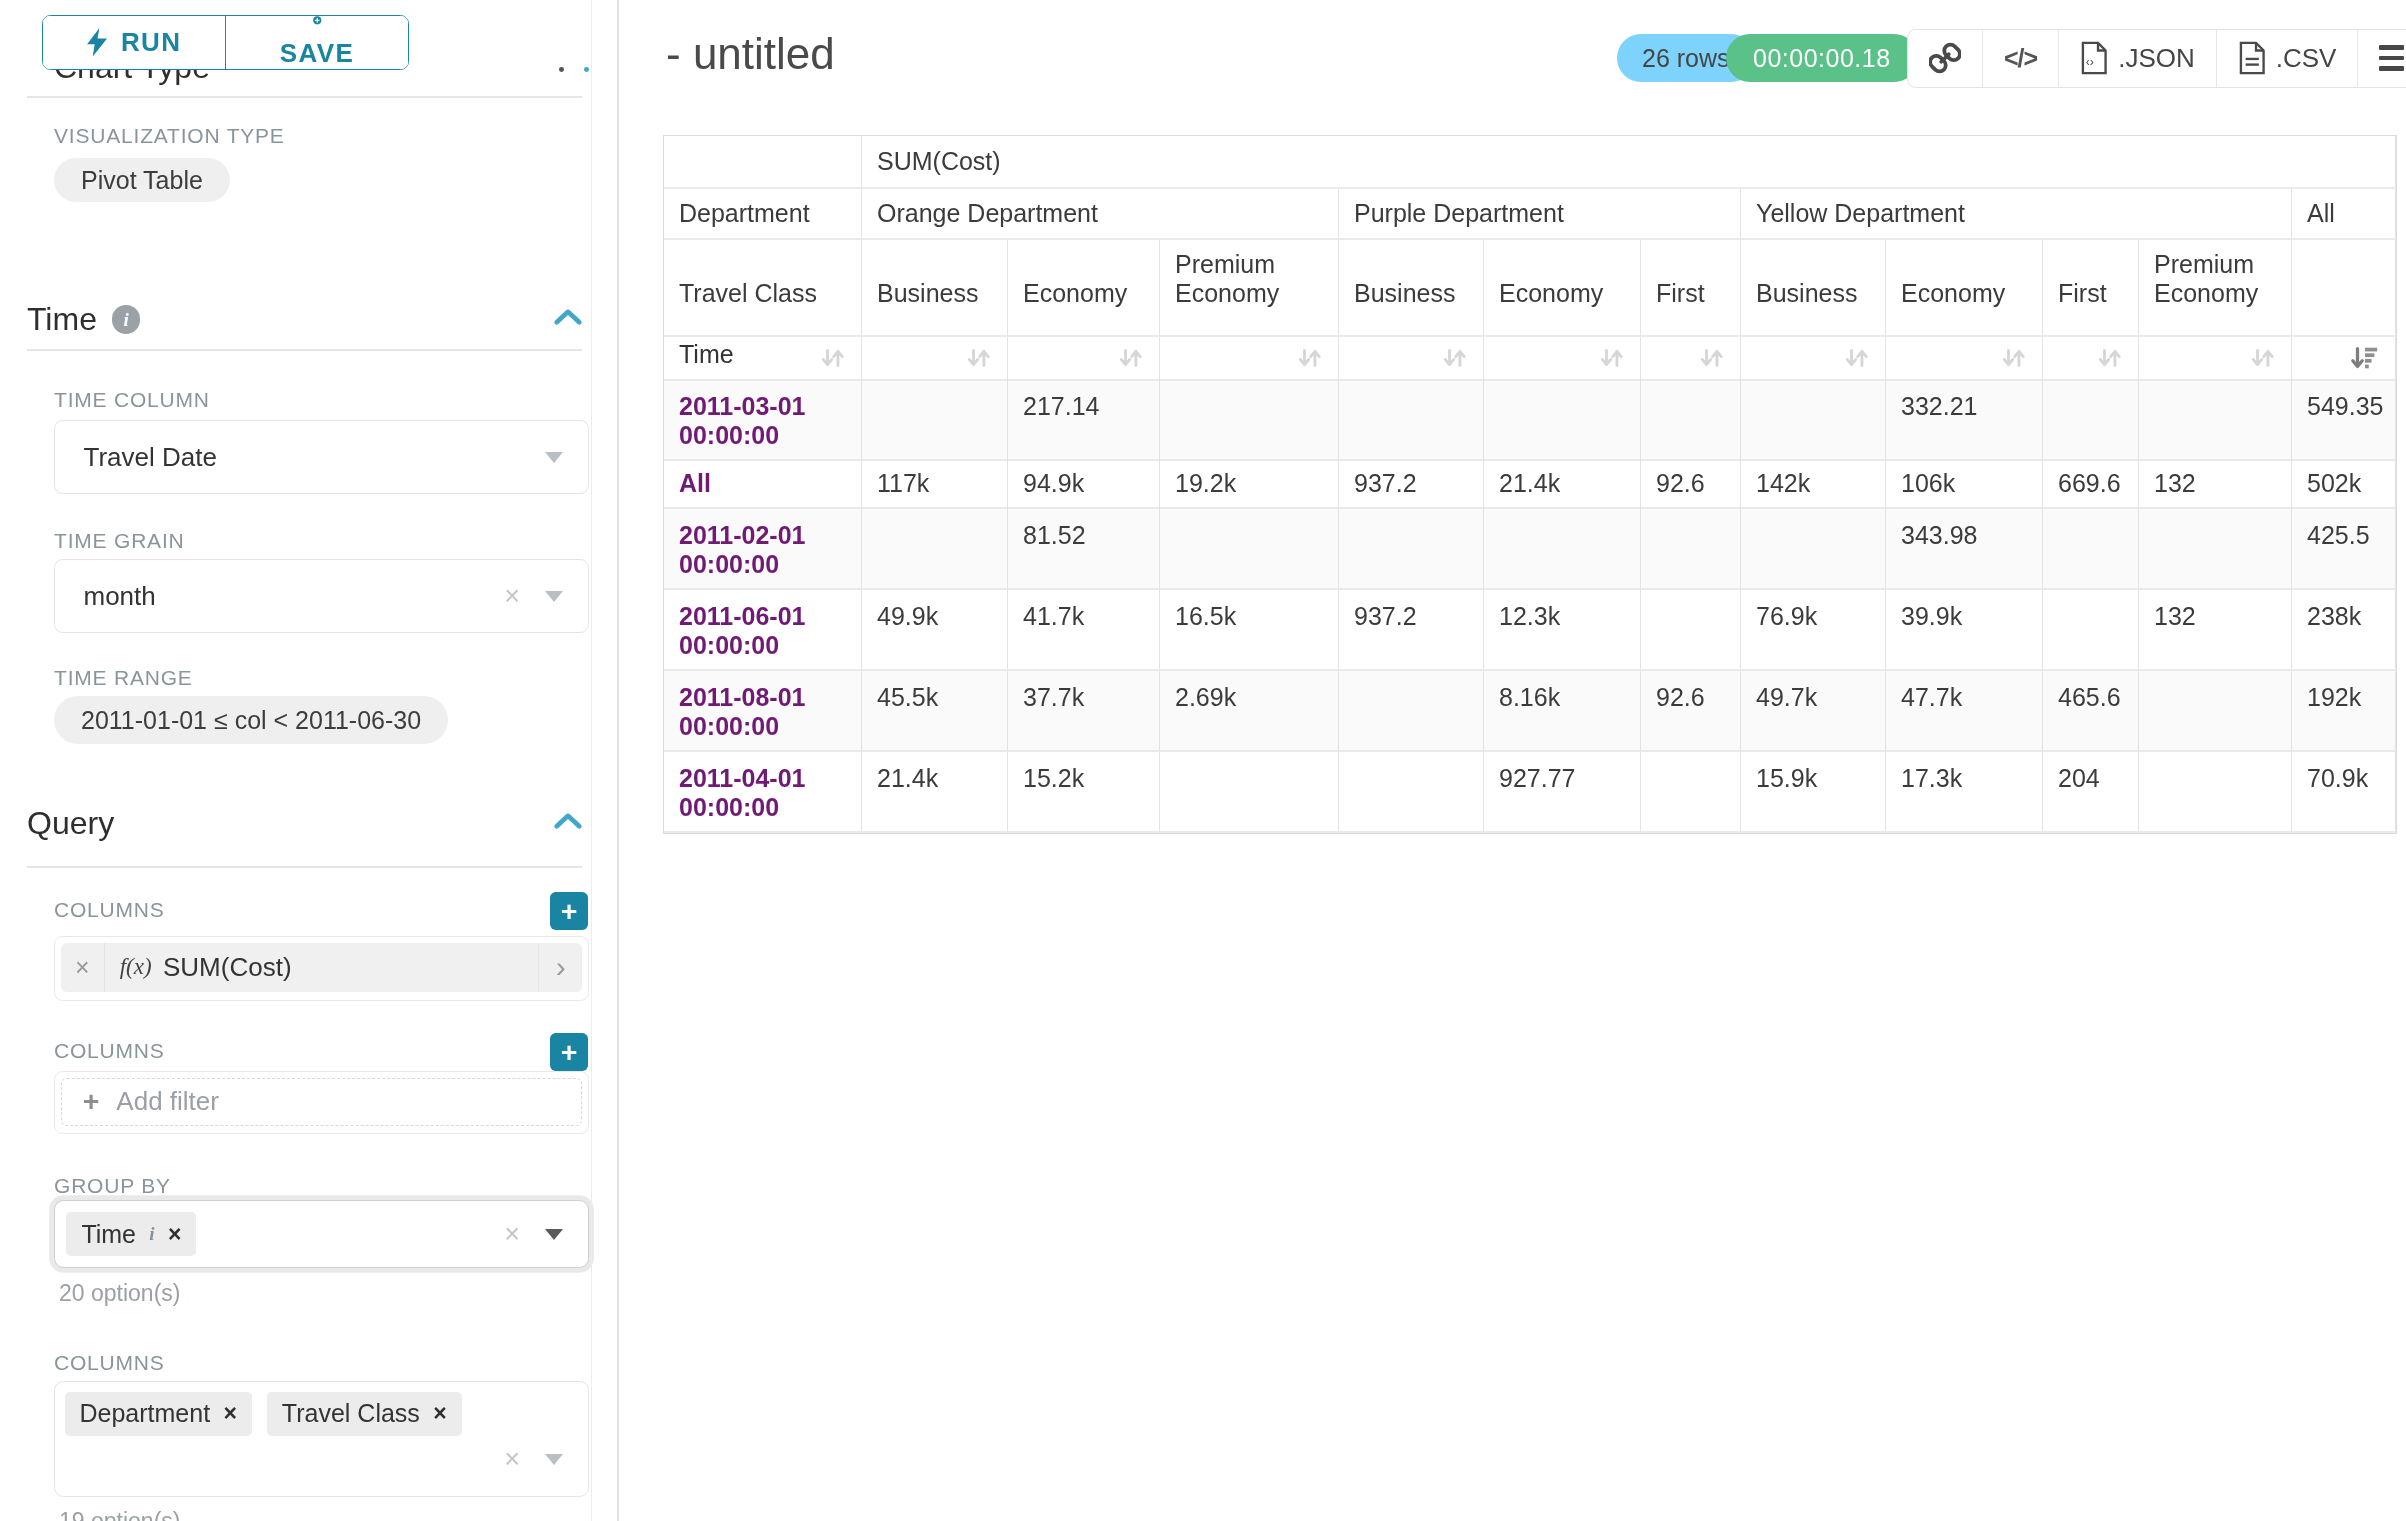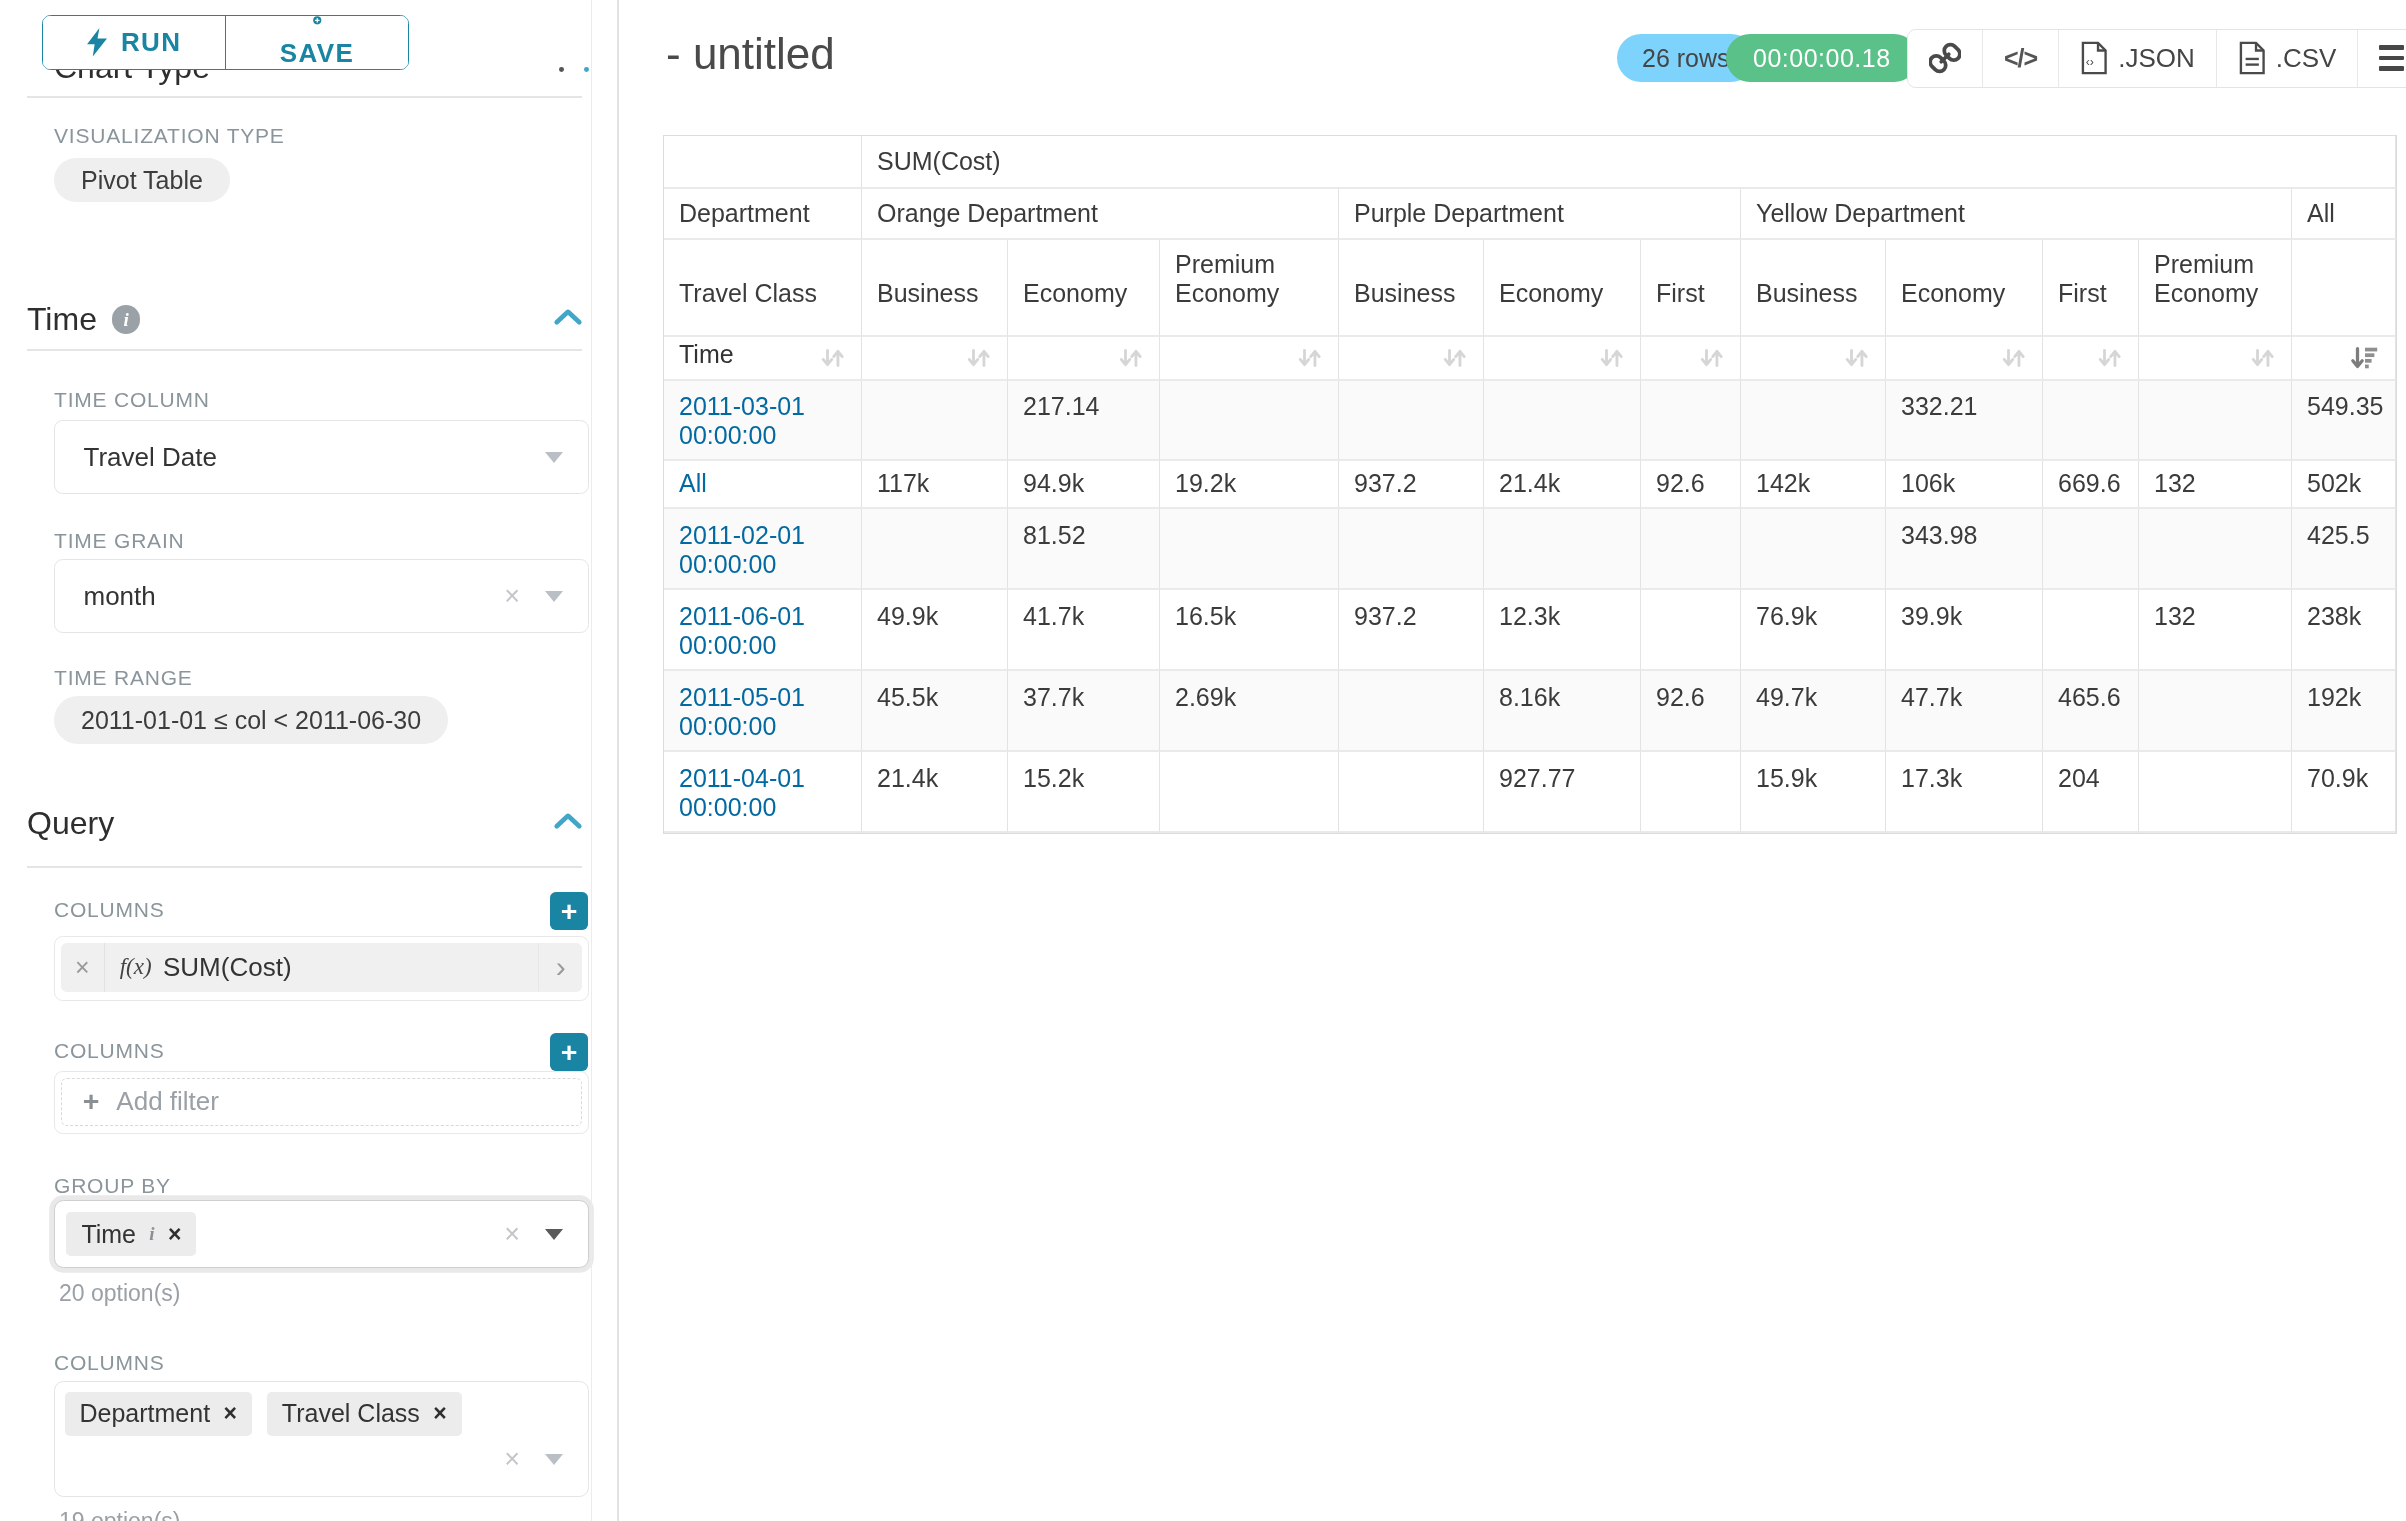--- a/index.html
+++ b/index.html
@@ -100,21 +100,21 @@
   
   .pivot-wrap { position:absolute; left:663px; top:135px; }
   table.pivot { border-collapse:separate; border-spacing:0; table-layout:fixed; width:1733px;
     border:1px solid #dcdcdc; }
   .pivot th, .pivot td { border-right:1px solid #e3e3e3; border-bottom:2.9px solid #eaeaea;
     background:#fff; font-size:25px; font-weight:400; text-align:left; color:#3b3b3b;
     padding:9.5px 15px; vertical-align:middle; overflow:hidden; }
   .pivot tr.h-class th { vertical-align:bottom; padding-bottom:27px; }
   .pivot tr.h-sort th { padding-top:3.8px; padding-bottom:3.8px; }
   .pivot tbody th, .pivot tbody td { vertical-align:top; padding-top:11.4px; }
-  .pivot tbody th { font-weight:400; color:#0369a1; }
+  .pivot tbody th { font-weight:700; color:#701a75; }
   .pivot tbody tr.stripe th, .pivot tbody tr.stripe td { background:#fafafa; }
   .pivot tbody tr.total-row th, .pivot tbody tr.total-row td { vertical-align:middle; padding-top:7.6px; }
   .sort-cell { position:relative; height:100%; }
   .sort-cell .s-label { font-weight:400; color:#333; }
   .sort-cell svg { position:absolute; right:0; top:50%; transform:translateY(-50%); }
   .pivot tr.h-sort th { height:44px; }
 </style>
 </head>
 <body>
 
@@ -505,21 +505,21 @@
             <td>937.2</td>
             <td>12.3k</td>
             <td></td>
             <td>76.9k</td>
             <td>39.9k</td>
             <td></td>
             <td>132</td>
             <td>238k</td>
           </tr>
           <tr class="stripe">
-            <th style="height: 80px;">2011-05-01 00:00:00</th>
+            <th style="height: 80px;">2011-08-01 00:00:00</th>
             <td>45.5k</td>
             <td>37.7k</td>
             <td>2.69k</td>
             <td></td>
             <td>8.16k</td>
             <td>92.6</td>
             <td>49.7k</td>
             <td>47.7k</td>
             <td>465.6</td>
             <td></td>

